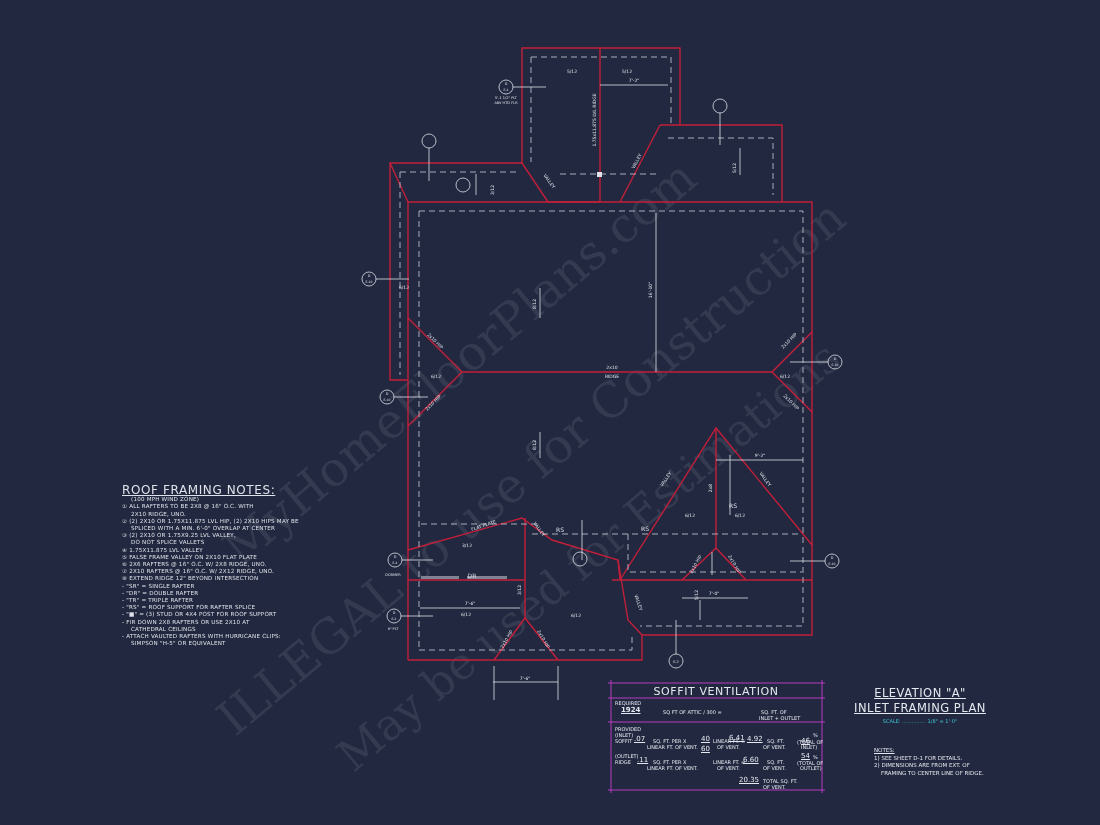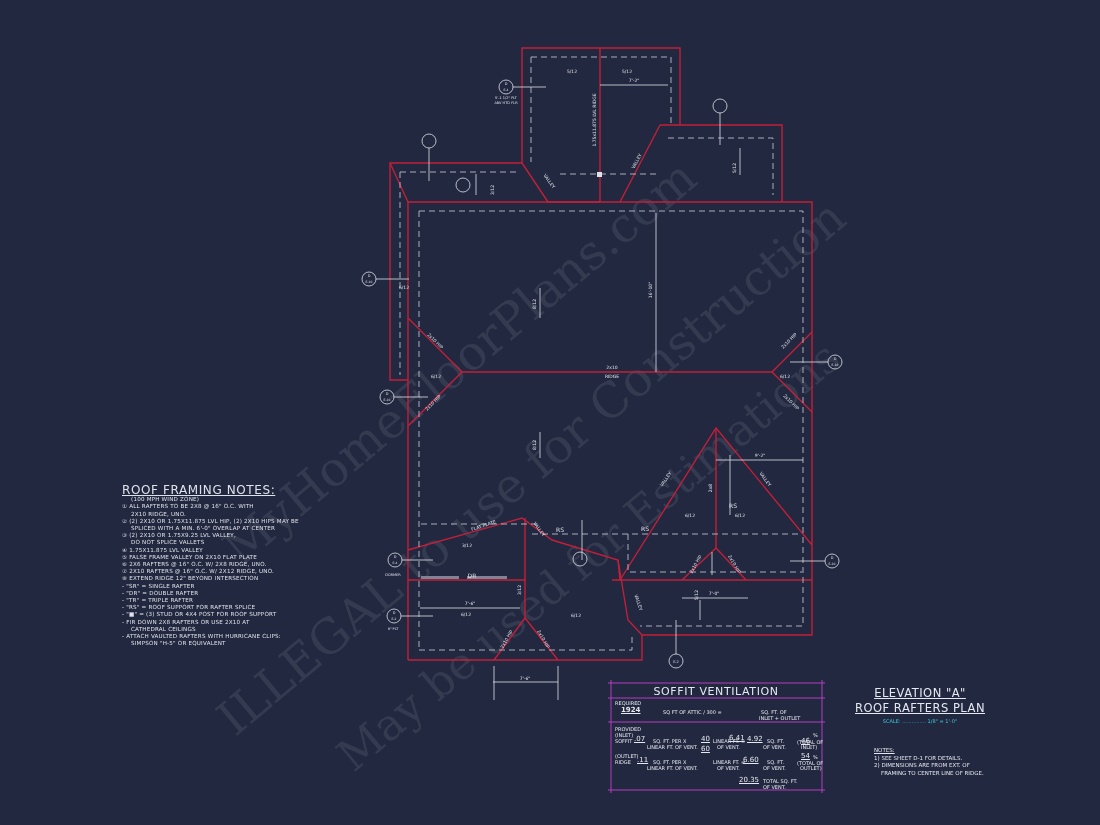--- a/index.html
+++ b/index.html
@@ -275,21 +275,21 @@
   <div class="sm" style="left:186px;top:77px;">(TOTAL OF</div>
   <div class="sm" style="left:189px;top:82px;">OUTLET)</div>
 
   <div class="val" style="left:128px;top:93px;">20.35</div>
   <div class="sm" style="left:152px;top:95px;">TOTAL SQ. FT.</div>
   <div class="sm" style="left:152px;top:101px;">OF VENT.</div>
 </div>
 
 <div class="elev">
   <div class="l1">ELEVATION "A"</div>
-  <div class="l2">ROOF RAFTERS PLAN</div>
+  <div class="l2">INLET FRAMING PLAN</div>
   <div class="scale">SCALE: ............... 1/8" = 1'-0"</div>
 </div>
 
 <div class="gnotes">
   <div class="nt">NOTES:</div>
   <div>1) SEE SHEET D-1 FOR DETAILS.</div>
   <div>2) DIMENSIONS ARE FROM EXT. OF</div>
   <div style="white-space:pre">    FRAMING TO CENTER LINE OF RIDGE.</div>
 </div>
 

